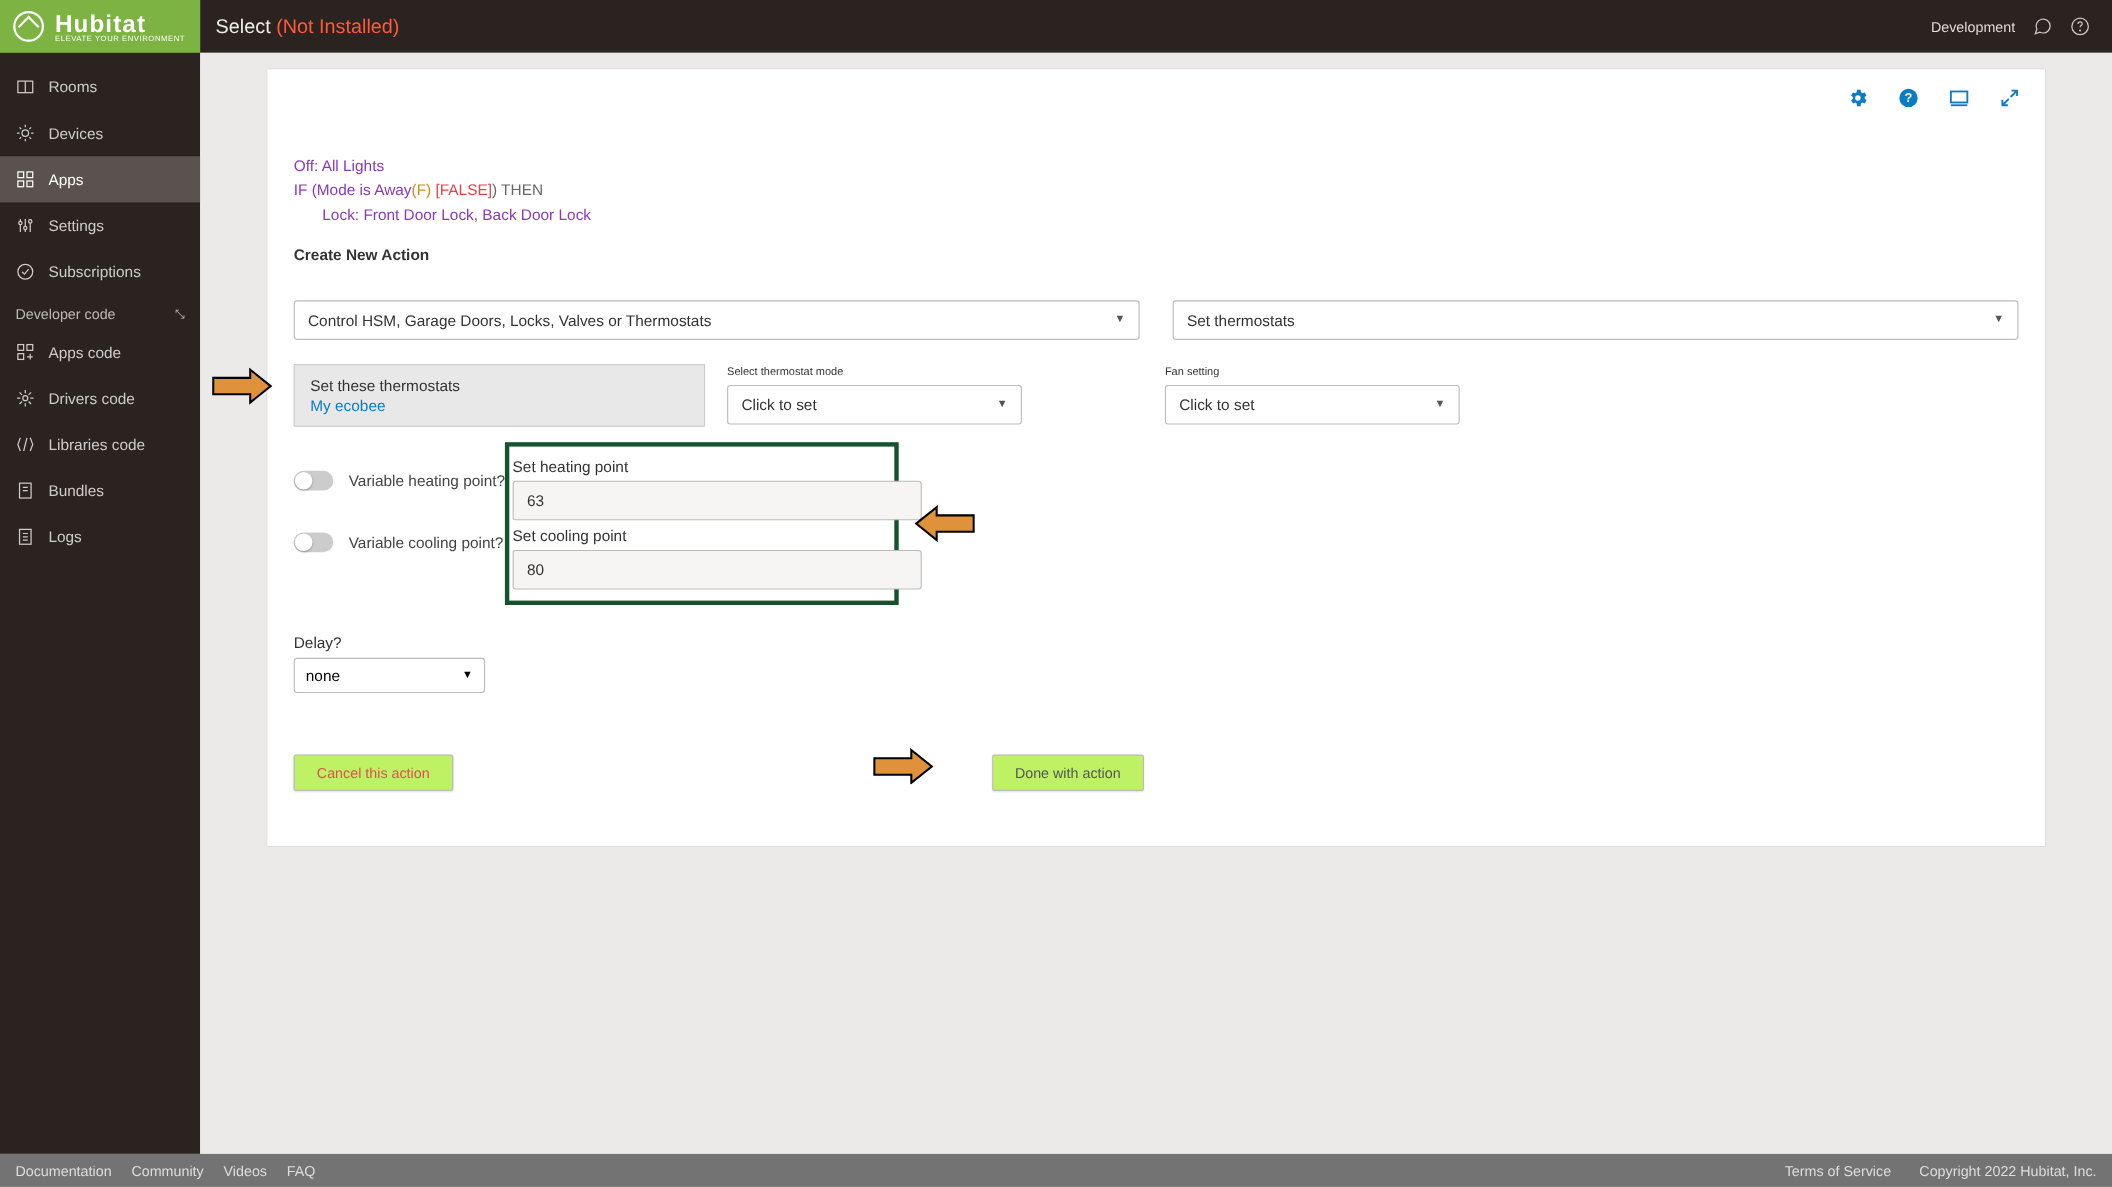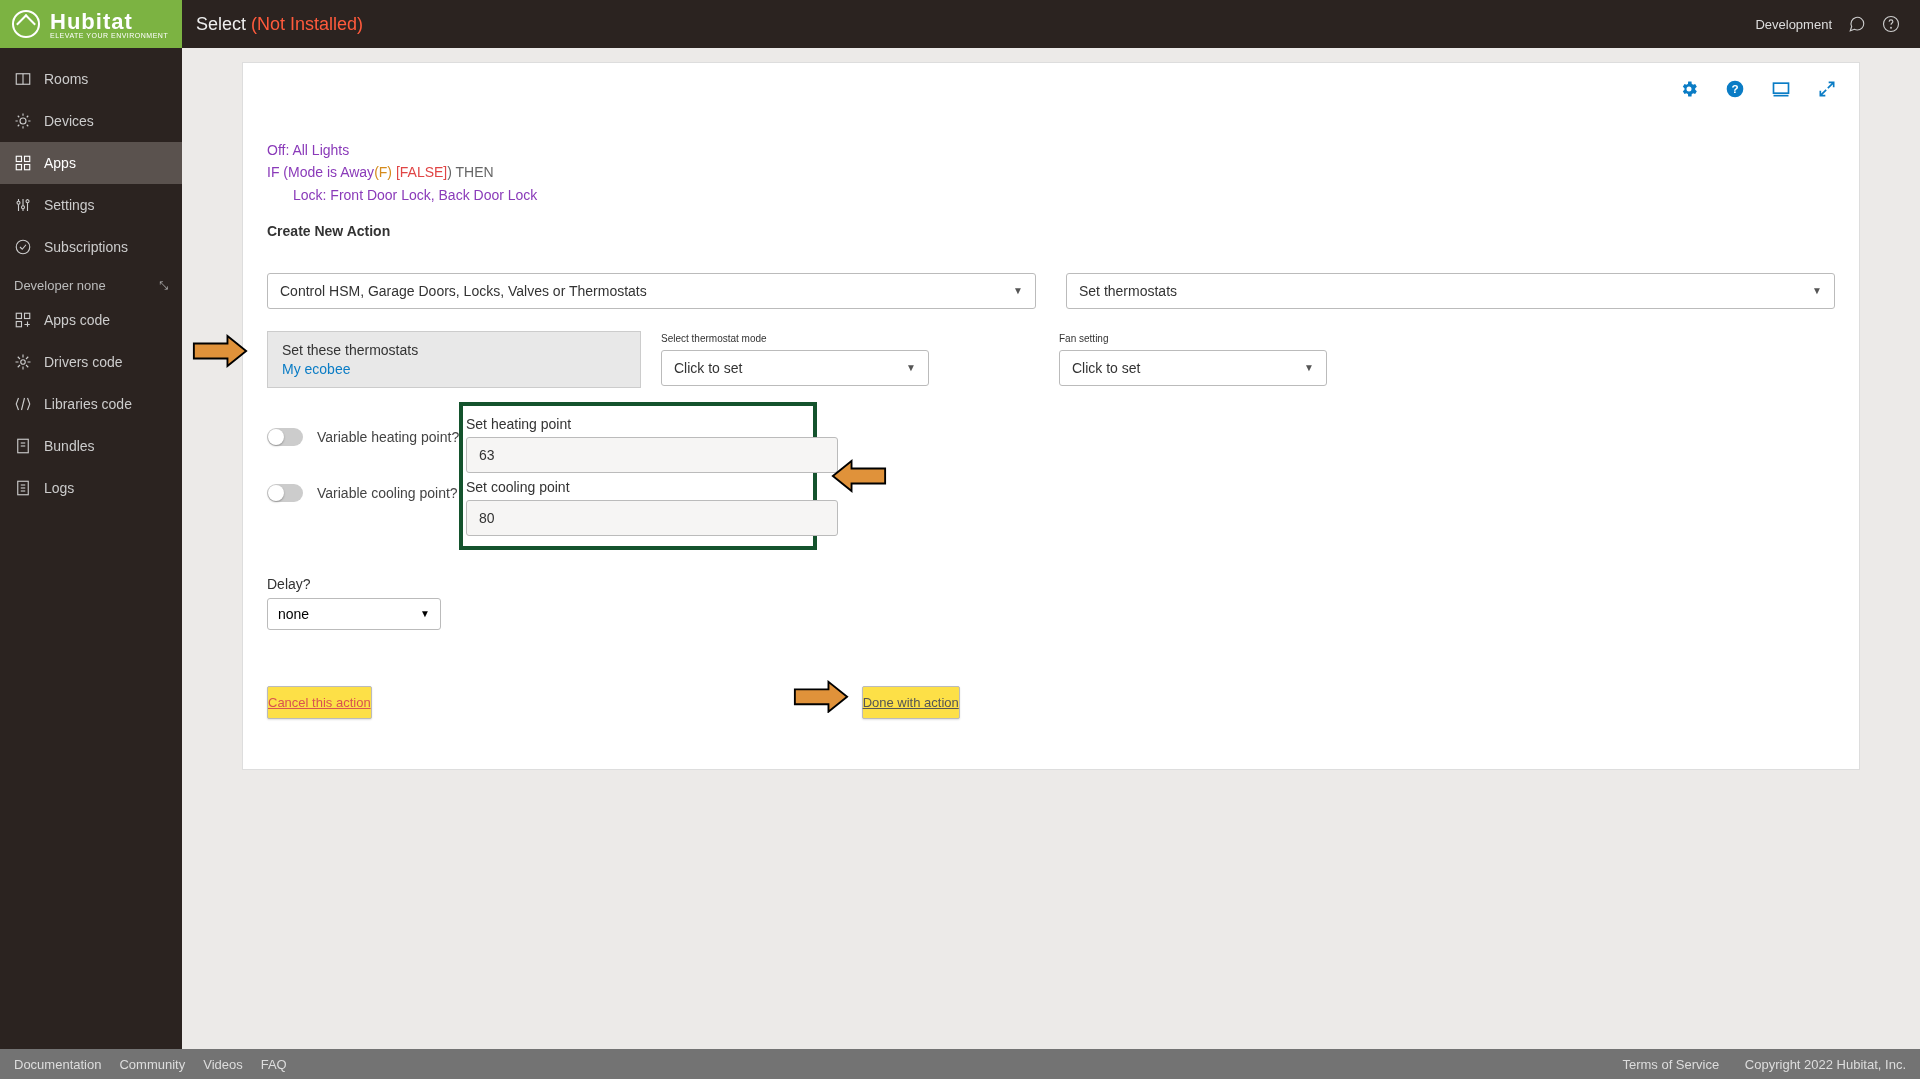--- a/index.html
+++ b/index.html
@@ -66,21 +66,21 @@
 .toggle-row { display:flex; align-items:center; gap:14px; margin-bottom:38px; }
 .toggle { width:36px; height:18px; background:#ccc; border-radius:10px; position:relative; }
 .toggle::after { content:""; position:absolute; top:1px; left:1px; width:16px; height:16px; background:#fff; border-radius:50%; box-shadow:0 1px 2px rgba(0,0,0,.3); }
 .toggle-label { font-size:14px; color:#444; }
 
 .delay-block { margin-top:38px; }
 .delay-label { font-size:14px; color:#333; margin-bottom:6px; }
 .delay-sel { width:174px; border:1px solid #bbb; border-radius:3px; padding:7px 10px; font-size:14px; display:flex; justify-content:space-between; align-items:center; background:#fff; }
 
 .btn-row { margin-top:56px; display:flex; align-items:center; position:relative; }
-.btn { border:1px solid #bbb; background:#fde047; padding:8px 0; font-size:13px; border-radius:2px; cursor:pointer; box-shadow:0 1px 2px rgba(0,0,0,.12);text-decoration:underline; }
+.btn { border:1px solid #bbb; background:#bef264; padding:8px 20px; font-size:13px; border-radius:2px; cursor:pointer; box-shadow:0 1px 2px rgba(0,0,0,.12); }
 .btn-cancel { color:#d9534f; }
 .btn-done { color:#555; margin-left:490px; }
 .arrow3 { position:absolute; left:526px; top:-6px; width:56px; height:34px; }
 
 svg.ico { width:18px; height:18px; stroke:#ccc; fill:none; stroke-width:1.5; }
 .nav-item.active svg.ico { stroke:#fff; }
 </style>
 </head>
 <body>
 
@@ -159,21 +159,21 @@
   <div class="nav-item">
     <span class="nav-icon">
         <svg class="ico" viewBox="0 0 24 24">
           <circle cx="12" cy="12" r="9"></circle>
           <path d="M8 12l3 3 5-6"></path>
         </svg>
       </span>
     <span>Subscriptions</span>
   </div>
   <div class="dev-header">
-    <span>Developer none</span>
+    <span>Developer code</span>
     <span style="font-size:11px;">⤡</span>
   </div>
   <div class="nav-item">
     <span class="nav-icon">
         <svg class="ico" viewBox="0 0 24 24">
           <rect x="3" y="3" width="7" height="7"></rect>
           <rect x="14" y="3" width="7" height="7"></rect>
           <rect x="3" y="14" width="7" height="7"></rect>
           <path d="M14 18h7M18 14v7"></path>
         </svg>

